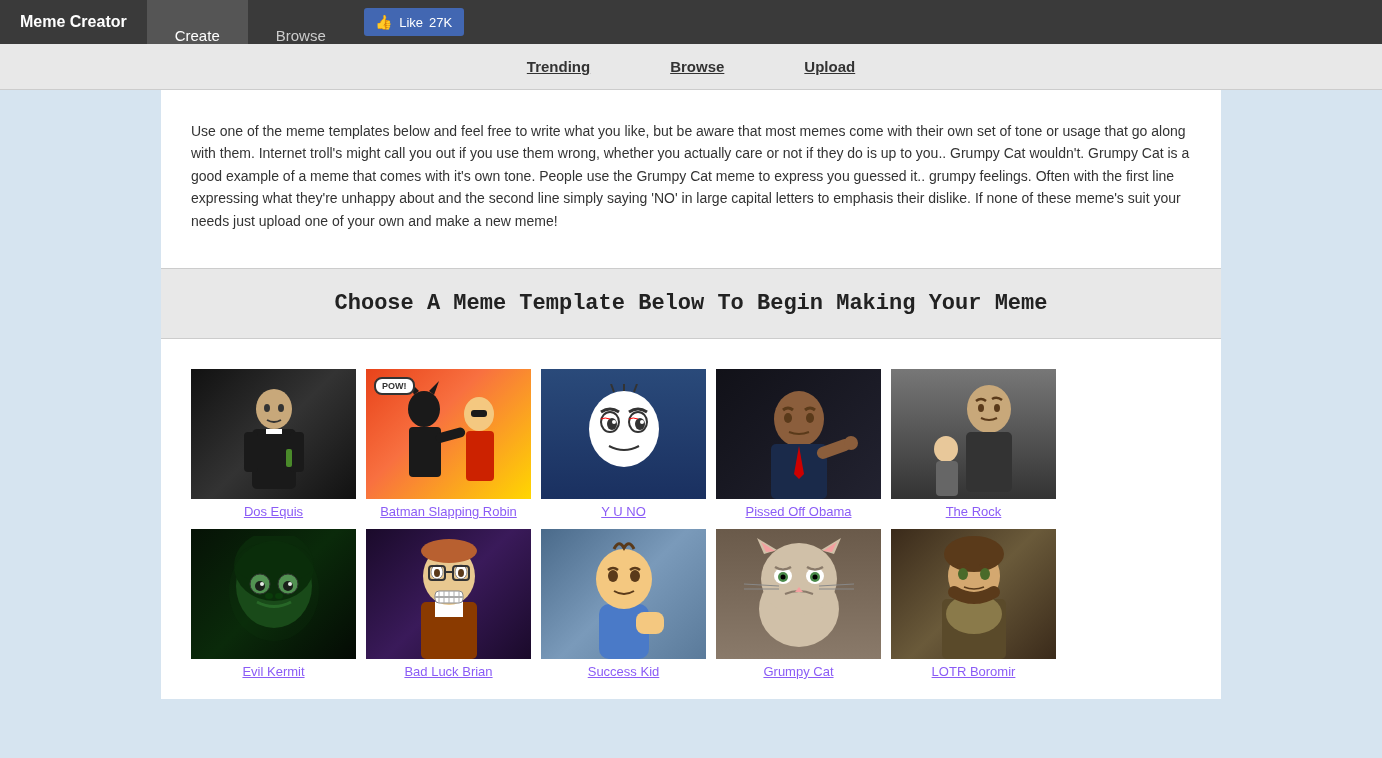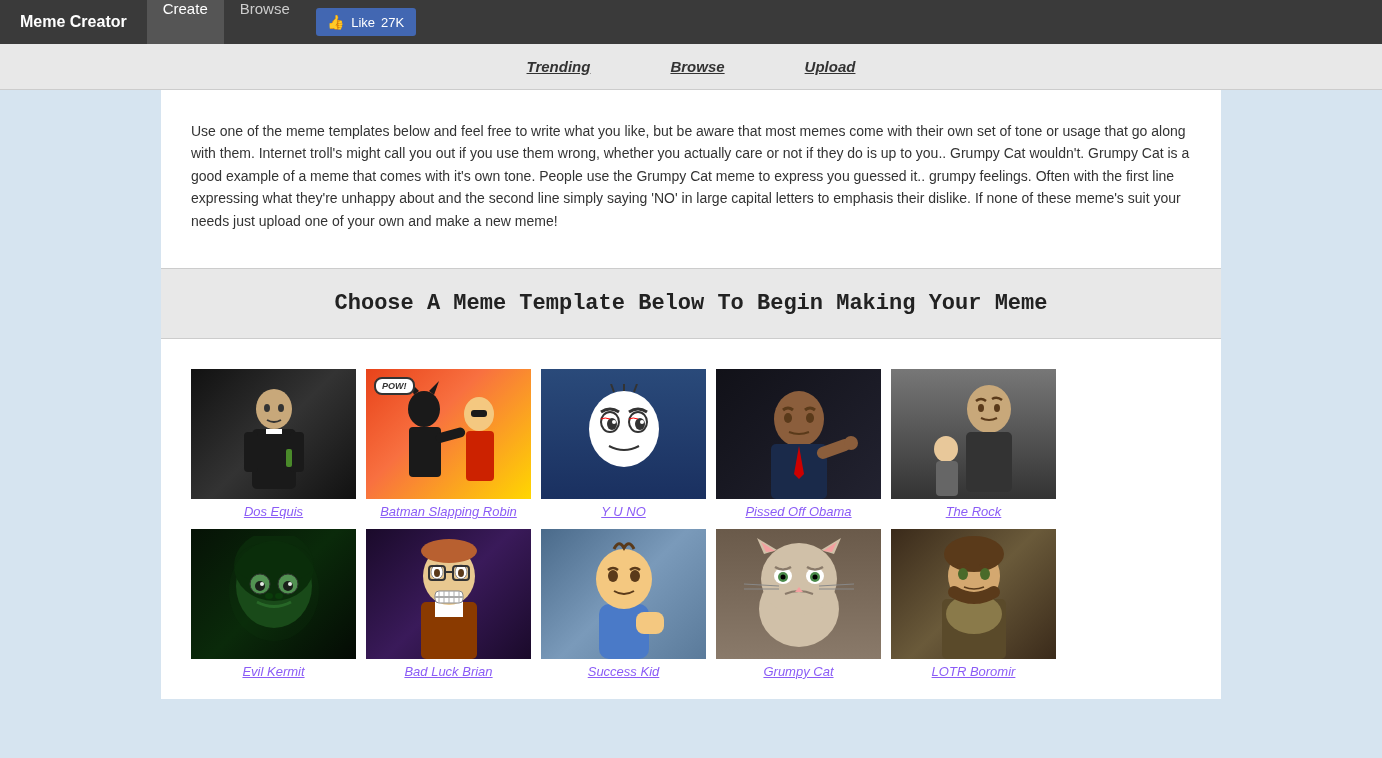--- a/index.html
+++ b/index.html
@@ -24,24 +24,24 @@
       font-weight: bold;
       padding: 0 20px;
       height: 100%;
       display: flex;
       align-items: center;
       background: #3a3a3a;
     }
     #top-nav .nav-item {
       color: #fff;
       font-size: 15px;
-      padding: 0 16px;
+      padding: 0 28px;
       height: 100%;
       display: flex;
-      align-items: flex-start;
+      align-items: flex-end;
       cursor: pointer;
       background: #555;
     }
     #top-nav .nav-item-browse {
       color: #ccc;
       background: #3a3a3a;
     }
     .like-btn {
       background-color: #4267B2;
       color: #fff;
@@ -59,21 +59,20 @@
 
     
     #secondary-nav {
       background-color: #e8e8e8;
       display: flex;
       justify-content: center;
       align-items: center;
       gap: 80px;
       padding: 14px 0;
       border-bottom: 1px solid #ccc;
-      font-style: italic;
     }
     #secondary-nav a {
       color: #333;
       text-decoration: underline;
       font-weight: bold;
       font-size: 15px;
       cursor: pointer;
     }
 
     
@@ -118,21 +117,20 @@
       flex-wrap: wrap;
       gap: 10px;
       justify-content: flex-start;
     }
     .meme-item {
       display: flex;
       flex-direction: column;
       align-items: center;
       width: 165px;
       cursor: pointer;
-      font-style: italic;
     }
     .meme-item .meme-thumb {
       width: 165px;
       height: 130px;
       background: #ccc;
       display: flex;
       align-items: center;
       justify-content: center;
       overflow: hidden;
       position: relative;

